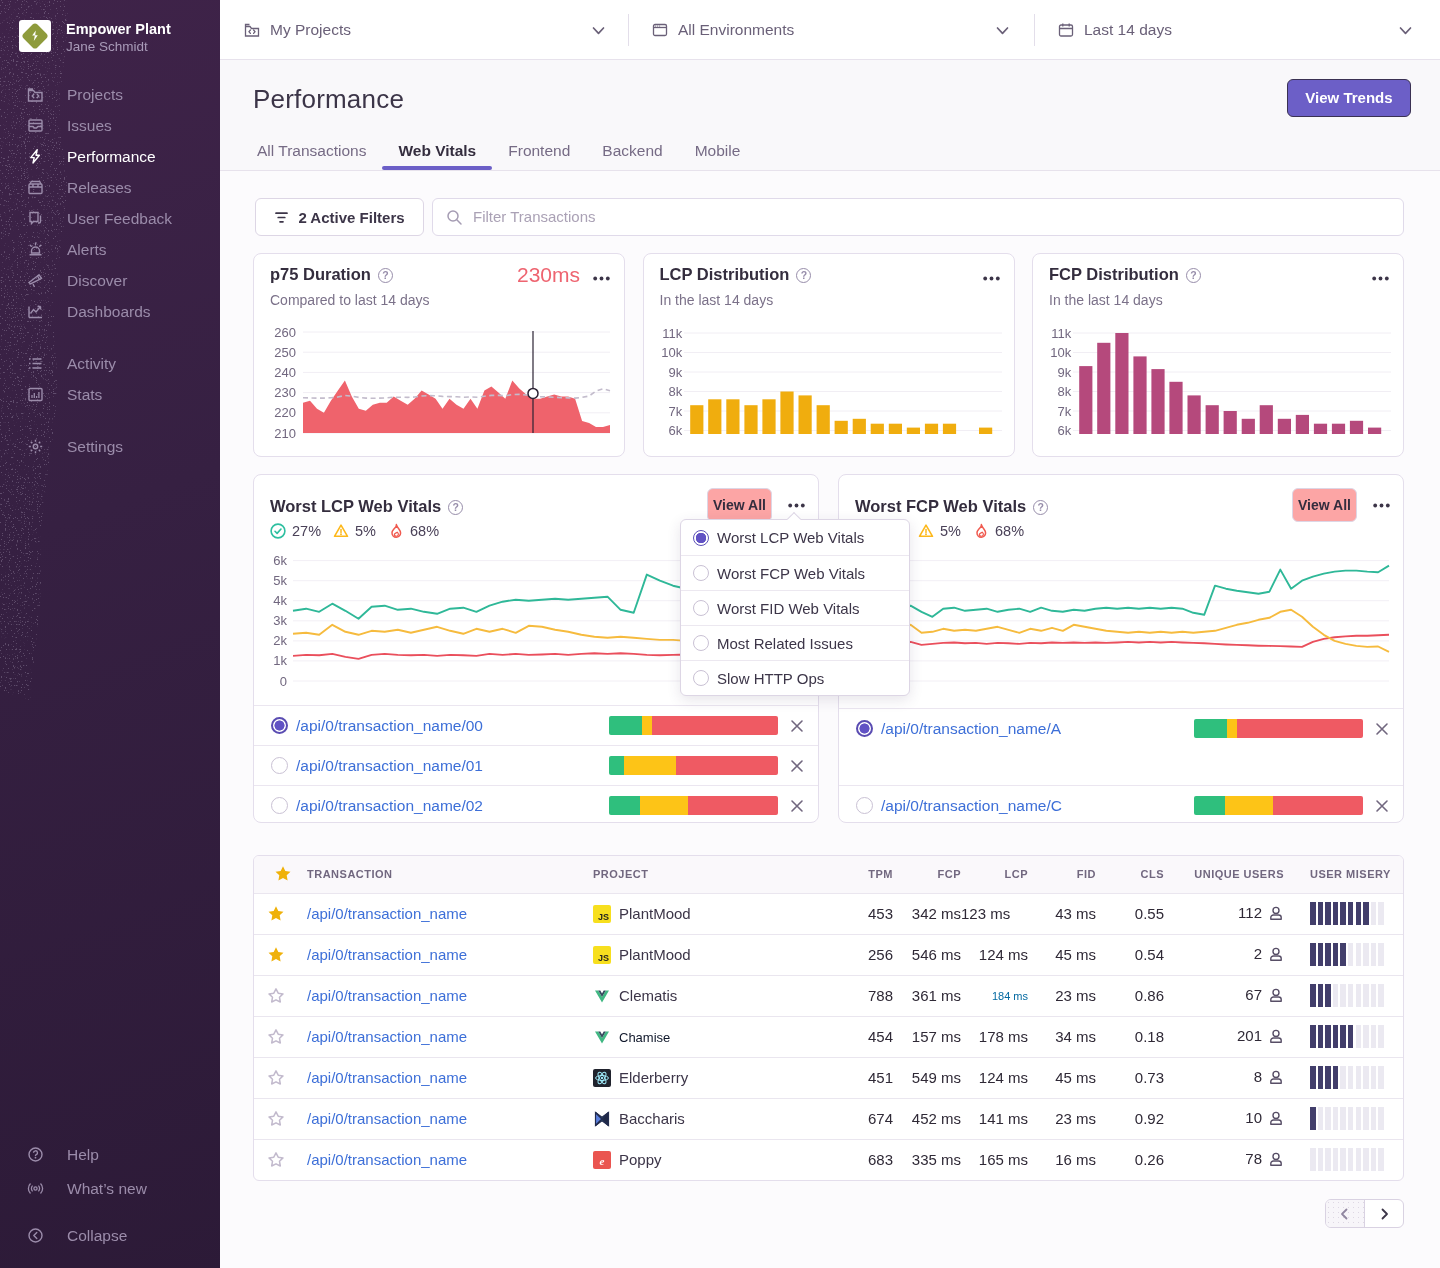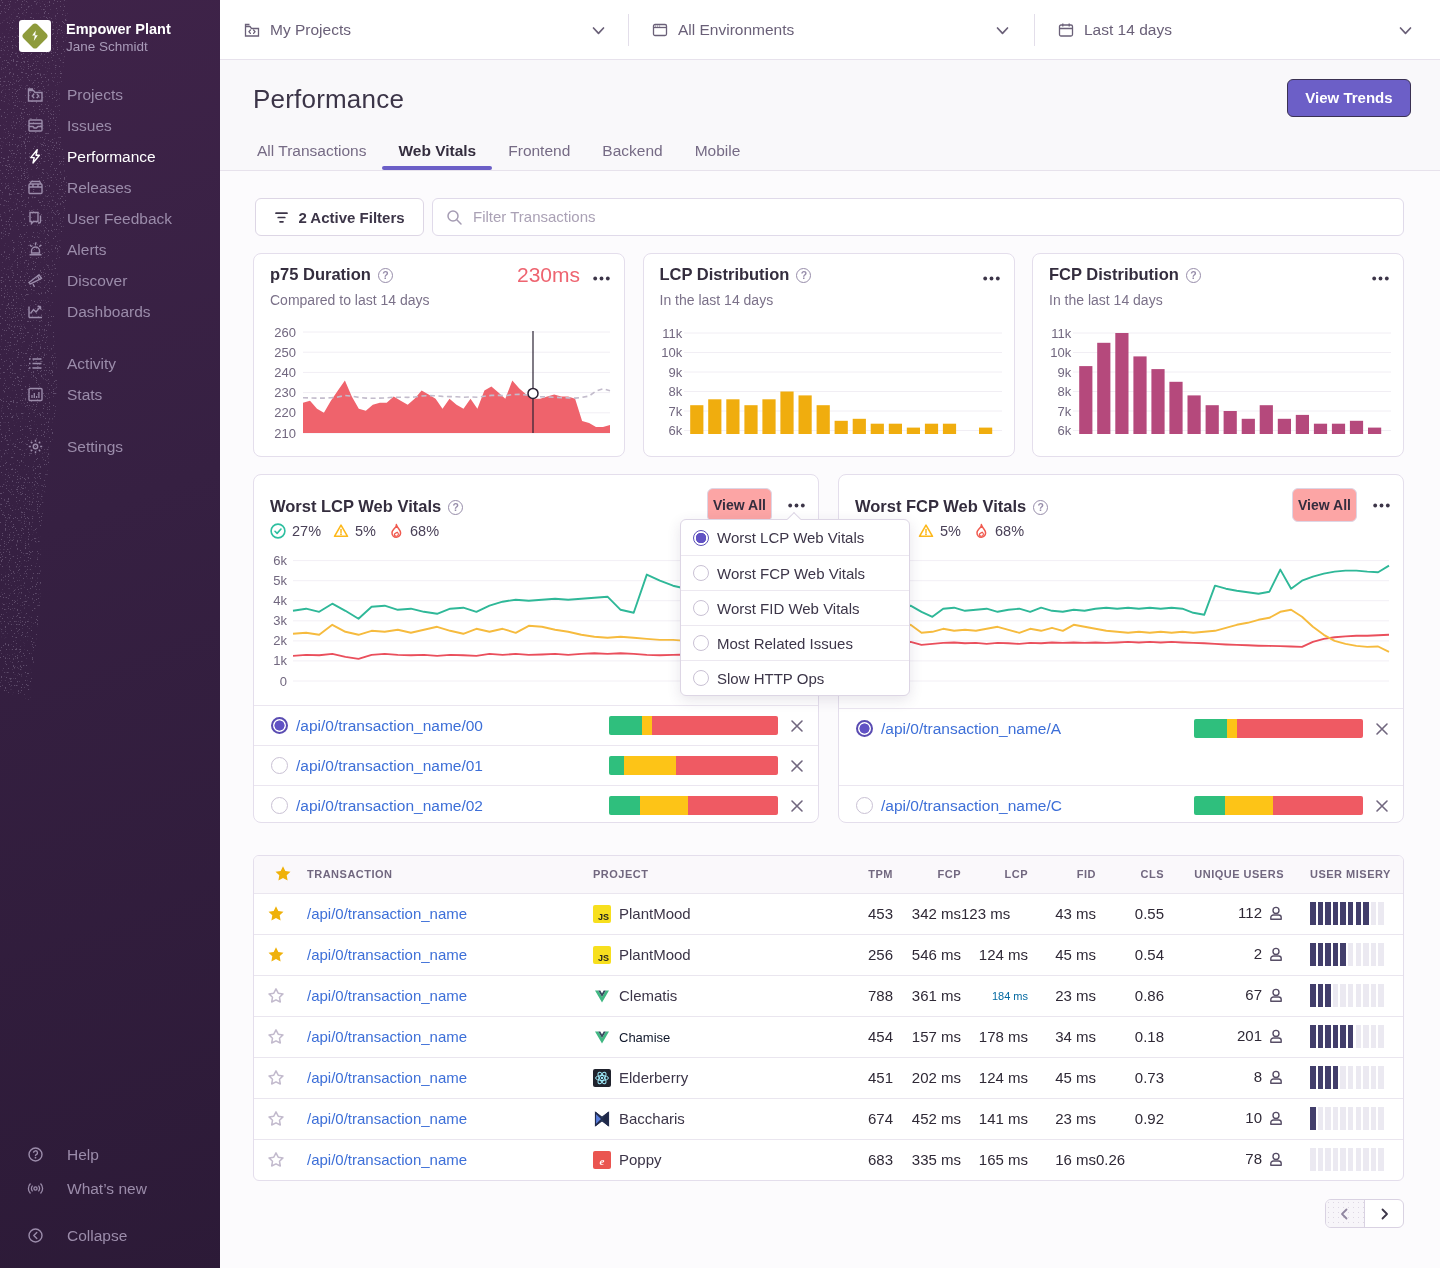--- a/index.html
+++ b/index.html
@@ -559,21 +559,21 @@
             <td style="padding-left:12px;"><svg width="18" height="18" viewBox="0 0 18 18" style="vertical-align:-4px;">
                 <rect width="18" height="18" rx="2" fill="#20232d"></rect>
                 <g fill="none" stroke="#9feaf9" stroke-width="1">
                   <ellipse cx="9" cy="9" rx="6.4" ry="2.5"></ellipse>
                   <ellipse cx="9" cy="9" rx="6.4" ry="2.5" transform="rotate(60 9 9)"></ellipse>
                   <ellipse cx="9" cy="9" rx="6.4" ry="2.5" transform="rotate(-60 9 9)"></ellipse>
                 </g>
                 <circle cx="9" cy="9" r="1.2" fill="#9feaf9"></circle>
               </svg><span style="font-size:15px;color:#3c3548;margin-left:8px;">Elderberry</span></td>
             <td style="text-align:right;font-size:15px;color:#2f2936;">451</td>
-            <td style="text-align:right;font-size:15px;color:#2f2936;">202 ms</td>
+            <td style="text-align:right;font-size:15px;color:#2f2936;">549 ms</td>
             <td style="text-align:right;font-size:15px;color:#2f2936;">124 ms</td>
             <td style="text-align:right;font-size:15px;color:#2f2936;">45 ms</td>
             <td style="text-align:right;font-size:15px;color:#2f2936;">0.73</td>
             <td style="text-align:right;font-size:15px;color:#2f2936;padding-right:18px;"><span style="vertical-align:3px;">8</span><svg width="16" height="16" viewBox="0 0 16 16" style="margin-left:6px;">
                 <circle cx="8" cy="5.4" r="3" fill="none" stroke="#574e66" stroke-width="1.4"></circle>
                 <path d="M2.8 14.2 v-1.6 a2.6 2.6 0 0 1 2.6 -2.6 h5.2 a2.6 2.6 0 0 1 2.6 2.6 v1.6 z" fill="none" stroke="#574e66" stroke-width="1.4" stroke-linejoin="round"></path>
               </svg></td>
             <td style="padding-left:8px;"><span style="display:inline-block;width:5.5px;height:23px;margin-right:2.1px;vertical-align:middle;background:#423e6b;"></span><span style="display:inline-block;width:5.5px;height:23px;margin-right:2.1px;vertical-align:middle;background:#423e6b;"></span><span style="display:inline-block;width:5.5px;height:23px;margin-right:2.1px;vertical-align:middle;background:#423e6b;"></span><span style="display:inline-block;width:5.5px;height:23px;margin-right:2.1px;vertical-align:middle;background:#423e6b;"></span><span style="display:inline-block;width:5.5px;height:23px;margin-right:2.1px;vertical-align:middle;background:#ebe9f1;"></span><span style="display:inline-block;width:5.5px;height:23px;margin-right:2.1px;vertical-align:middle;background:#ebe9f1;"></span><span style="display:inline-block;width:5.5px;height:23px;margin-right:2.1px;vertical-align:middle;background:#ebe9f1;"></span><span style="display:inline-block;width:5.5px;height:23px;margin-right:2.1px;vertical-align:middle;background:#ebe9f1;"></span><span style="display:inline-block;width:5.5px;height:23px;margin-right:2.1px;vertical-align:middle;background:#ebe9f1;"></span><span style="display:inline-block;width:5.5px;height:23px;margin-right:2.1px;vertical-align:middle;background:#ebe9f1;"></span></td>
           </tr>
           <tr style="height:41px;border-top:1px solid #eae6ef;">
@@ -610,21 +610,21 @@
             </td>
             <td style="padding-left:8px;"><a style="color:#3d6fd8;font-size:15px;text-decoration:none;">/api/0/transaction_name</a></td>
             <td style="padding-left:12px;"><svg width="18" height="18" viewBox="0 0 18 18" style="vertical-align:-4px;">
                 <rect width="18" height="18" rx="2" fill="#ea5550"></rect>
                 <text x="9" y="13.5" text-anchor="middle" font-size="11" font-style="italic" font-weight="bold" fill="#fff" font-family="Liberation Serif">e</text>
               </svg><span style="font-size:15px;color:#3c3548;margin-left:8px;">Poppy</span></td>
             <td style="text-align:right;font-size:15px;color:#2f2936;">683</td>
             <td style="text-align:right;font-size:15px;color:#2f2936;">335 ms</td>
             <td style="text-align:right;font-size:15px;color:#2f2936;">165 ms</td>
             <td style="text-align:right;font-size:15px;color:#2f2936;">16 ms</td>
-            <td style="font-size:15px;color:#2f2936;">0.26</td>
+            <td style="text-align:right;font-size:15px;color:#2f2936;">0.26</td>
             <td style="text-align:right;font-size:15px;color:#2f2936;padding-right:18px;"><span style="vertical-align:3px;">78</span><svg width="16" height="16" viewBox="0 0 16 16" style="margin-left:6px;">
                 <circle cx="8" cy="5.4" r="3" fill="none" stroke="#574e66" stroke-width="1.4"></circle>
                 <path d="M2.8 14.2 v-1.6 a2.6 2.6 0 0 1 2.6 -2.6 h5.2 a2.6 2.6 0 0 1 2.6 2.6 v1.6 z" fill="none" stroke="#574e66" stroke-width="1.4" stroke-linejoin="round"></path>
               </svg></td>
             <td style="padding-left:8px;"><span style="display:inline-block;width:5.5px;height:23px;margin-right:2.1px;vertical-align:middle;background:#ebe9f1;"></span><span style="display:inline-block;width:5.5px;height:23px;margin-right:2.1px;vertical-align:middle;background:#ebe9f1;"></span><span style="display:inline-block;width:5.5px;height:23px;margin-right:2.1px;vertical-align:middle;background:#ebe9f1;"></span><span style="display:inline-block;width:5.5px;height:23px;margin-right:2.1px;vertical-align:middle;background:#ebe9f1;"></span><span style="display:inline-block;width:5.5px;height:23px;margin-right:2.1px;vertical-align:middle;background:#ebe9f1;"></span><span style="display:inline-block;width:5.5px;height:23px;margin-right:2.1px;vertical-align:middle;background:#ebe9f1;"></span><span style="display:inline-block;width:5.5px;height:23px;margin-right:2.1px;vertical-align:middle;background:#ebe9f1;"></span><span style="display:inline-block;width:5.5px;height:23px;margin-right:2.1px;vertical-align:middle;background:#ebe9f1;"></span><span style="display:inline-block;width:5.5px;height:23px;margin-right:2.1px;vertical-align:middle;background:#ebe9f1;"></span><span style="display:inline-block;width:5.5px;height:23px;margin-right:2.1px;vertical-align:middle;background:#ebe9f1;"></span></td>
           </tr>
         </tbody>
       </table>
     </div>
 <div id="pager">

